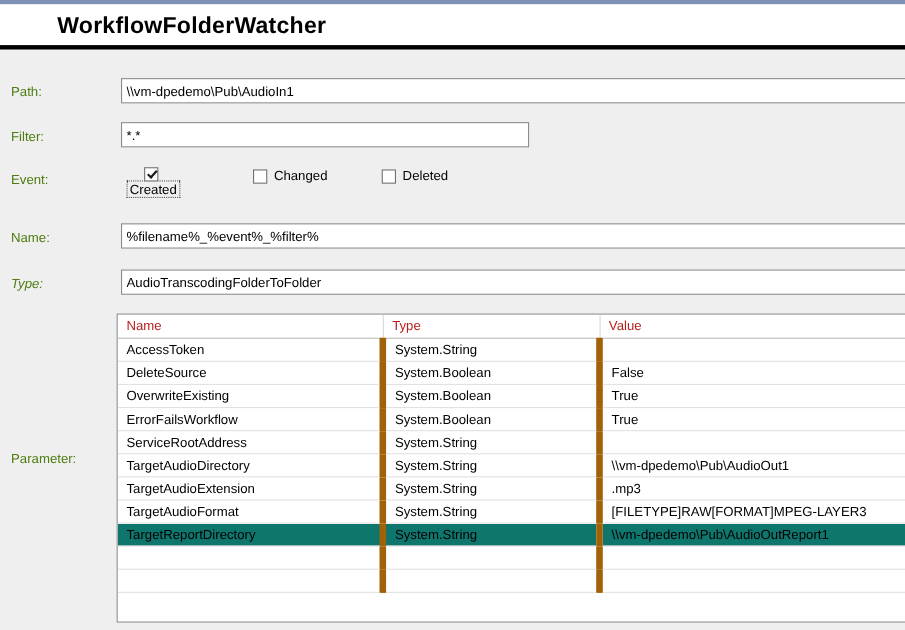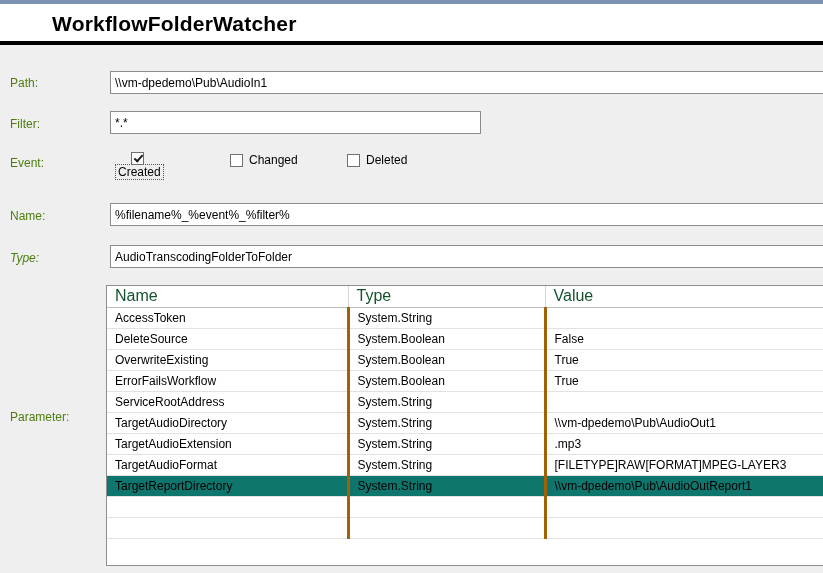--- a/index.html
+++ b/index.html
@@ -90,35 +90,35 @@
   }
   table.param-table {
     border-collapse: collapse;
     table-layout: fixed;
     width: 100%;
   }
   table.param-table col.col-name  { width: 241px; }
   table.param-table col.col-type  { width: 197px; }
   table.param-table th {
     height: 21px;
-    font-size: 16px; font-weight: 400; color: #14532d;
+    font-size: 12px; font-weight: 400; color: #b91c1c;
     text-align: left;
     padding: 0 0 0 8px;
     background: #ffffff;
     border-bottom: 1px solid #bdbdbd;
     border-right: 1px solid #d8d8d8;
     white-space: nowrap; overflow: hidden; margin-top: 24px;
   }
   table.param-table th:last-child { border-right: none; }
   table.param-table td {
     height: 21px;
     font-size: 12px; color: #000;
     padding: 0 0 0 8px;
     border-bottom: 1px solid #e2e2e2;
-    border-right: 3px solid #a16207;
+    border-right: 6px solid #a16207;
     white-space: nowrap; overflow: hidden;
   }
   table.param-table td:last-child { border-right: none; }
   table.param-table tr.highlighted td { background: #0f766e; }
 </style>
 </head>
 <body>
 
 <div class="page">
 

